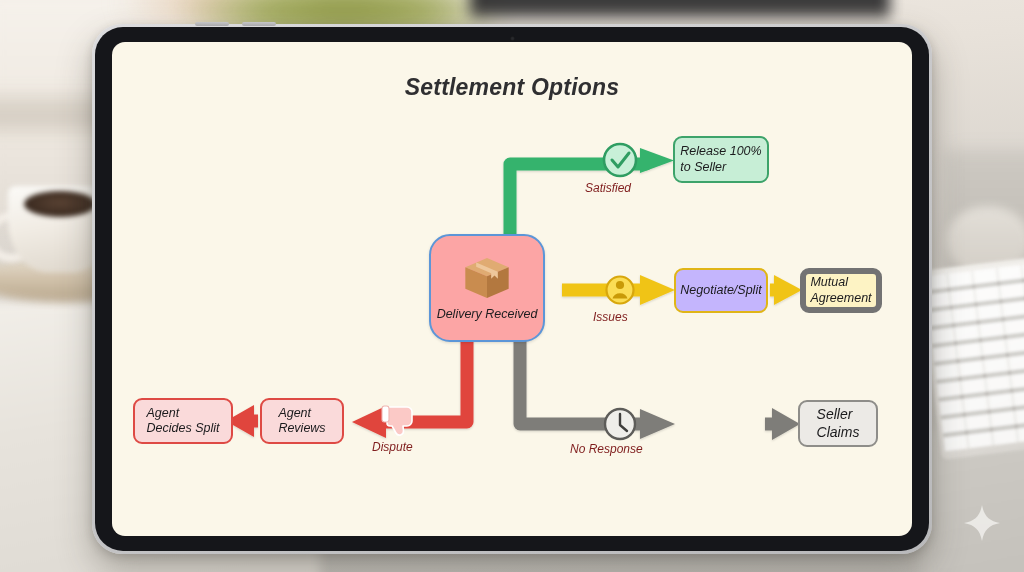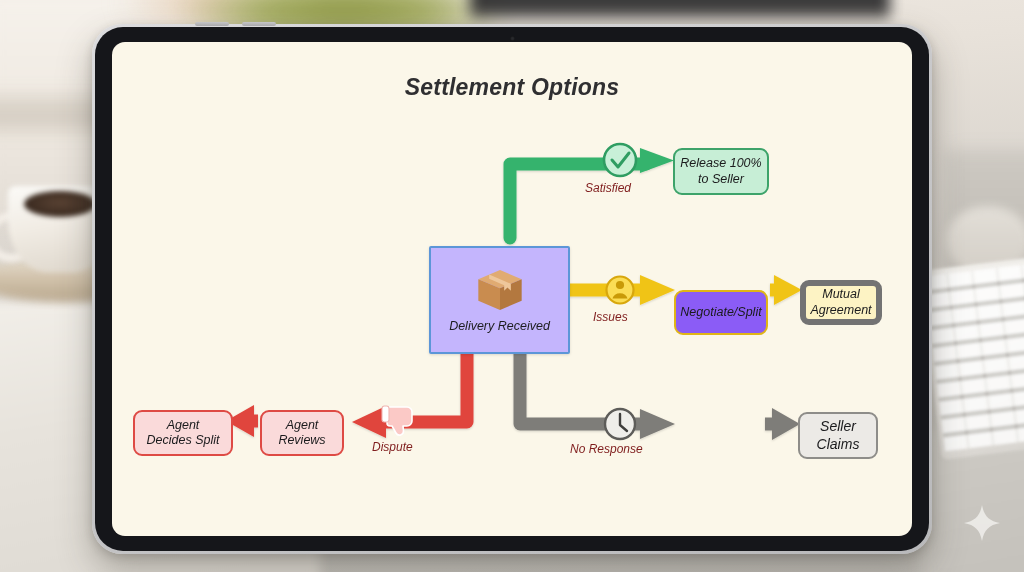--- a/index.html
+++ b/index.html
@@ -85,34 +85,34 @@
 
   
   .canvas{position:absolute;inset:0;}
   .title{position:absolute;left:0;right:0;top:32px;text-align:center;
     font-size:23px;font-weight:bold;color:#2f2f31;letter-spacing:.2px;}
 
   svg.flow{position:absolute;left:0;top:0;width:800px;height:494px;}
 
   .node{position:absolute;box-sizing:border-box;border-radius:9px;
     display:flex;flex-direction:column;align-items:center;justify-content:center;
-    text-align:center;line-height:1.22;margin-top:12px;}
+    line-height:1.22;}
   .node-txt{white-space:pre-line;}
 
   
-  .n-center{left:317px;top:192px;width:141px;height:108px;
-    background:#c4b5fd;border:2px solid #5c96d8;border-radius:2px;
+  .n-center{left:317px;top:192px;width:116px;height:108px;
+    background:#fca5a5;border:2px solid #5c96d8;border-radius:21px;
     box-shadow:0 1px 3px rgba(0,0,0,.13);}
   .n-center .node-txt{font-size:12.5px;color:#1d1d1f;margin-top:4px;}
   .box-ico{width:54px;height:50px;}
 
   .n-green{left:561px;top:94px;width:96px;height:47px;
     background:#c7eed6;border:2px solid #3da36a;font-size:12.5px;color:#1b1b1d;}
-  .n-y1{left:562px;top:236px;width:94px;height:45px;
-    background:#8b5cf6;border:2px solid #e0b517;font-size:12.5px;color:#1b1b1d;}
+  .n-y1{left:562px;top:226px;width:94px;height:45px;
+    background:#c4b5fd;border:2px solid #e0b517;font-size:12.5px;color:#1b1b1d;}
   .n-y2{left:688px;top:226px;width:82px;height:45px;
     background:#fdf3c4;border:6px solid #737373;font-size:12.5px;color:#1b1b1d;}
   .n-g1{left:561px;top:358px;width:90px;height:47px;
     background:#eceae6;border:2px solid #8e8d89;font-size:12.5px;color:#1b1b1d;}
   .n-g2{left:686px;top:358px;width:80px;height:47px;
     background:#eceae6;border:2px solid #8e8d89;font-size:14px;color:#1b1b1d;}
   .n-r1{left:148px;top:356px;width:84px;height:46px;
     background:#fadada;border:2px solid #de4a44;font-size:12.5px;color:#1b1b1d;}
   .n-r2{left:21px;top:356px;width:100px;height:46px;
     background:#fadada;border:2px solid #de4a44;font-size:12.5px;color:#1b1b1d;}

